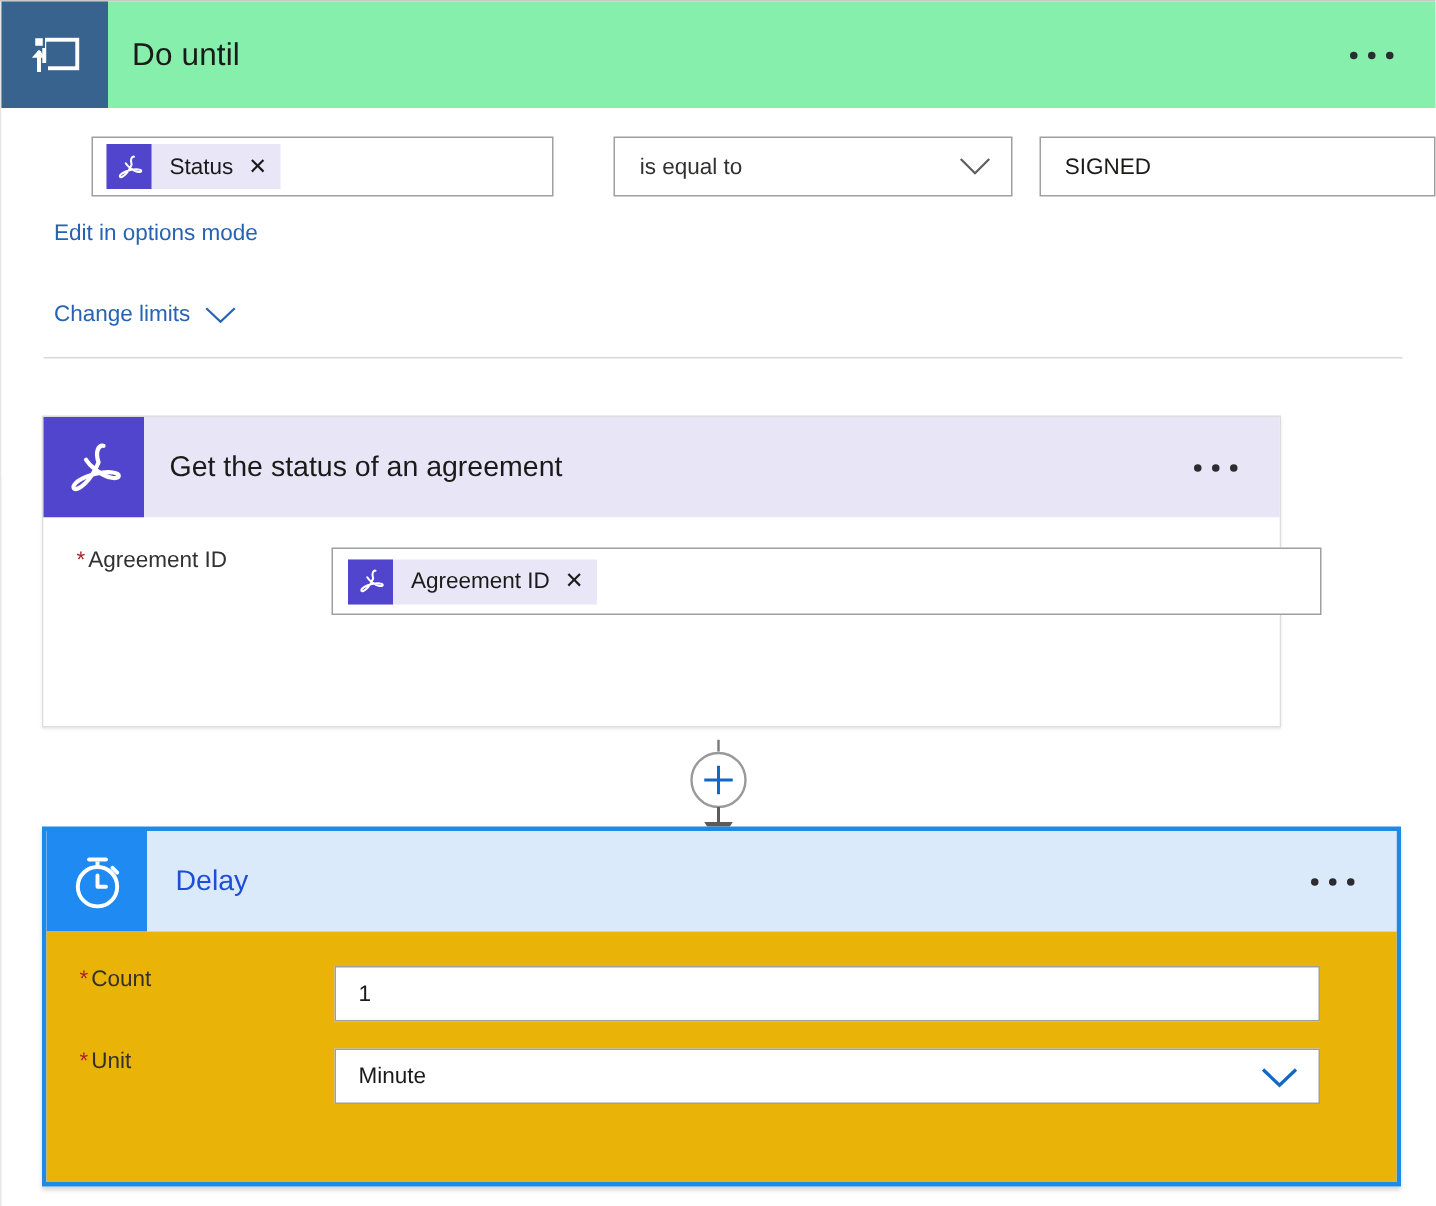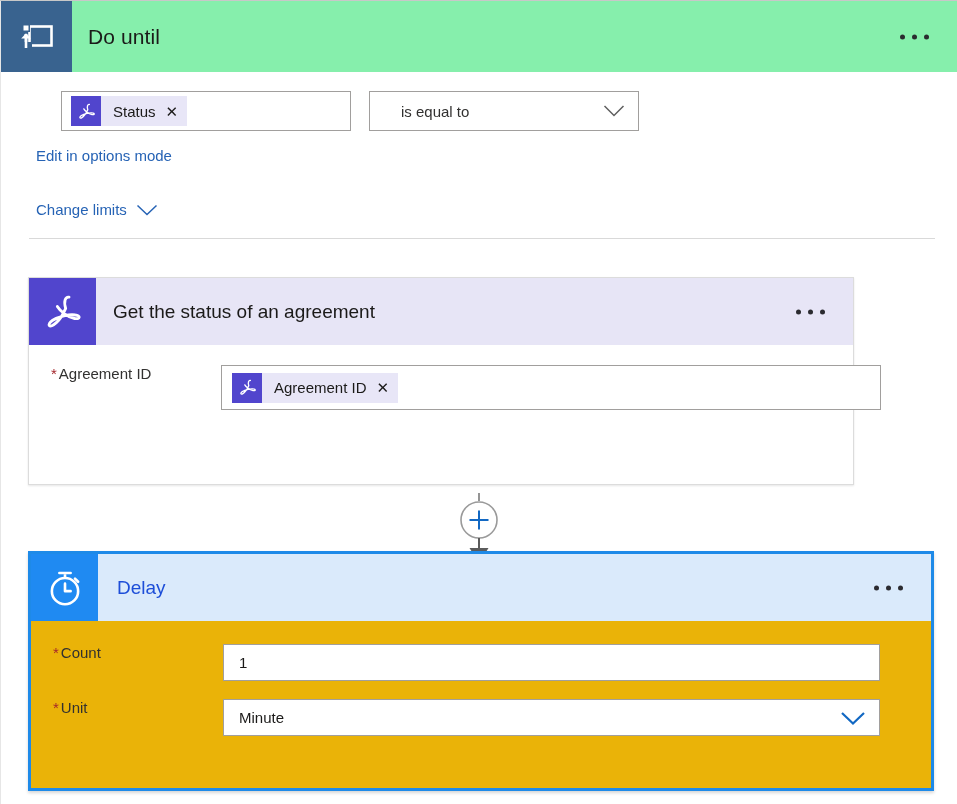--- a/index.html
+++ b/index.html
@@ -93,22 +93,22 @@
   }
   .field-box {
     border: 1px solid #a19f9d;
     background: #ffffff;
     height: 40px;
     box-sizing: border-box;
     display: flex;
     align-items: center;
     position: relative;
   }
-  .cond-left { width: 290px; padding-left: 9px; }
-  .cond-mid  { width: 270px; padding-left: 31px; }
+  .cond-left { width: 312px; padding-left: 9px; }
+  .cond-mid  { width: 270px; padding-left: 17px; margin-left: 22px; }
   .cond-right{ width: 268px; padding-left: 16px; }
 
   .token {
     display: inline-flex;
     align-items: center;
     background: #e8e6f7;
     height: 30px;
     padding-right: 9px;
   }
   .token-ico {
@@ -319,20 +319,23 @@
 
       <div class="field-box cond-mid">
         <span class="sel-text">is equal to</span>
         <span class="chev">
           <svg width="22" height="13" viewBox="0 0 22 13" aria-hidden="true">
             <path d="M1.5 1.5 L11 11 L20.5 1.5" fill="none" stroke="#5f5f5f" stroke-width="1.5"></path>
           </svg>
         </span>
       </div>
 
+      <div class="field-box cond-right">
+        <span class="val-text">SIGNED</span>
+      </div>
     </div>
 
     <div class="link link-adv">
       <span>Edit in options mode</span>
     </div>
 
     <div class="link link-lim">
       <span>Change limits</span>
       <span style="line-height:0;">
         <svg width="22" height="12" viewBox="0 0 22 12" aria-hidden="true">

